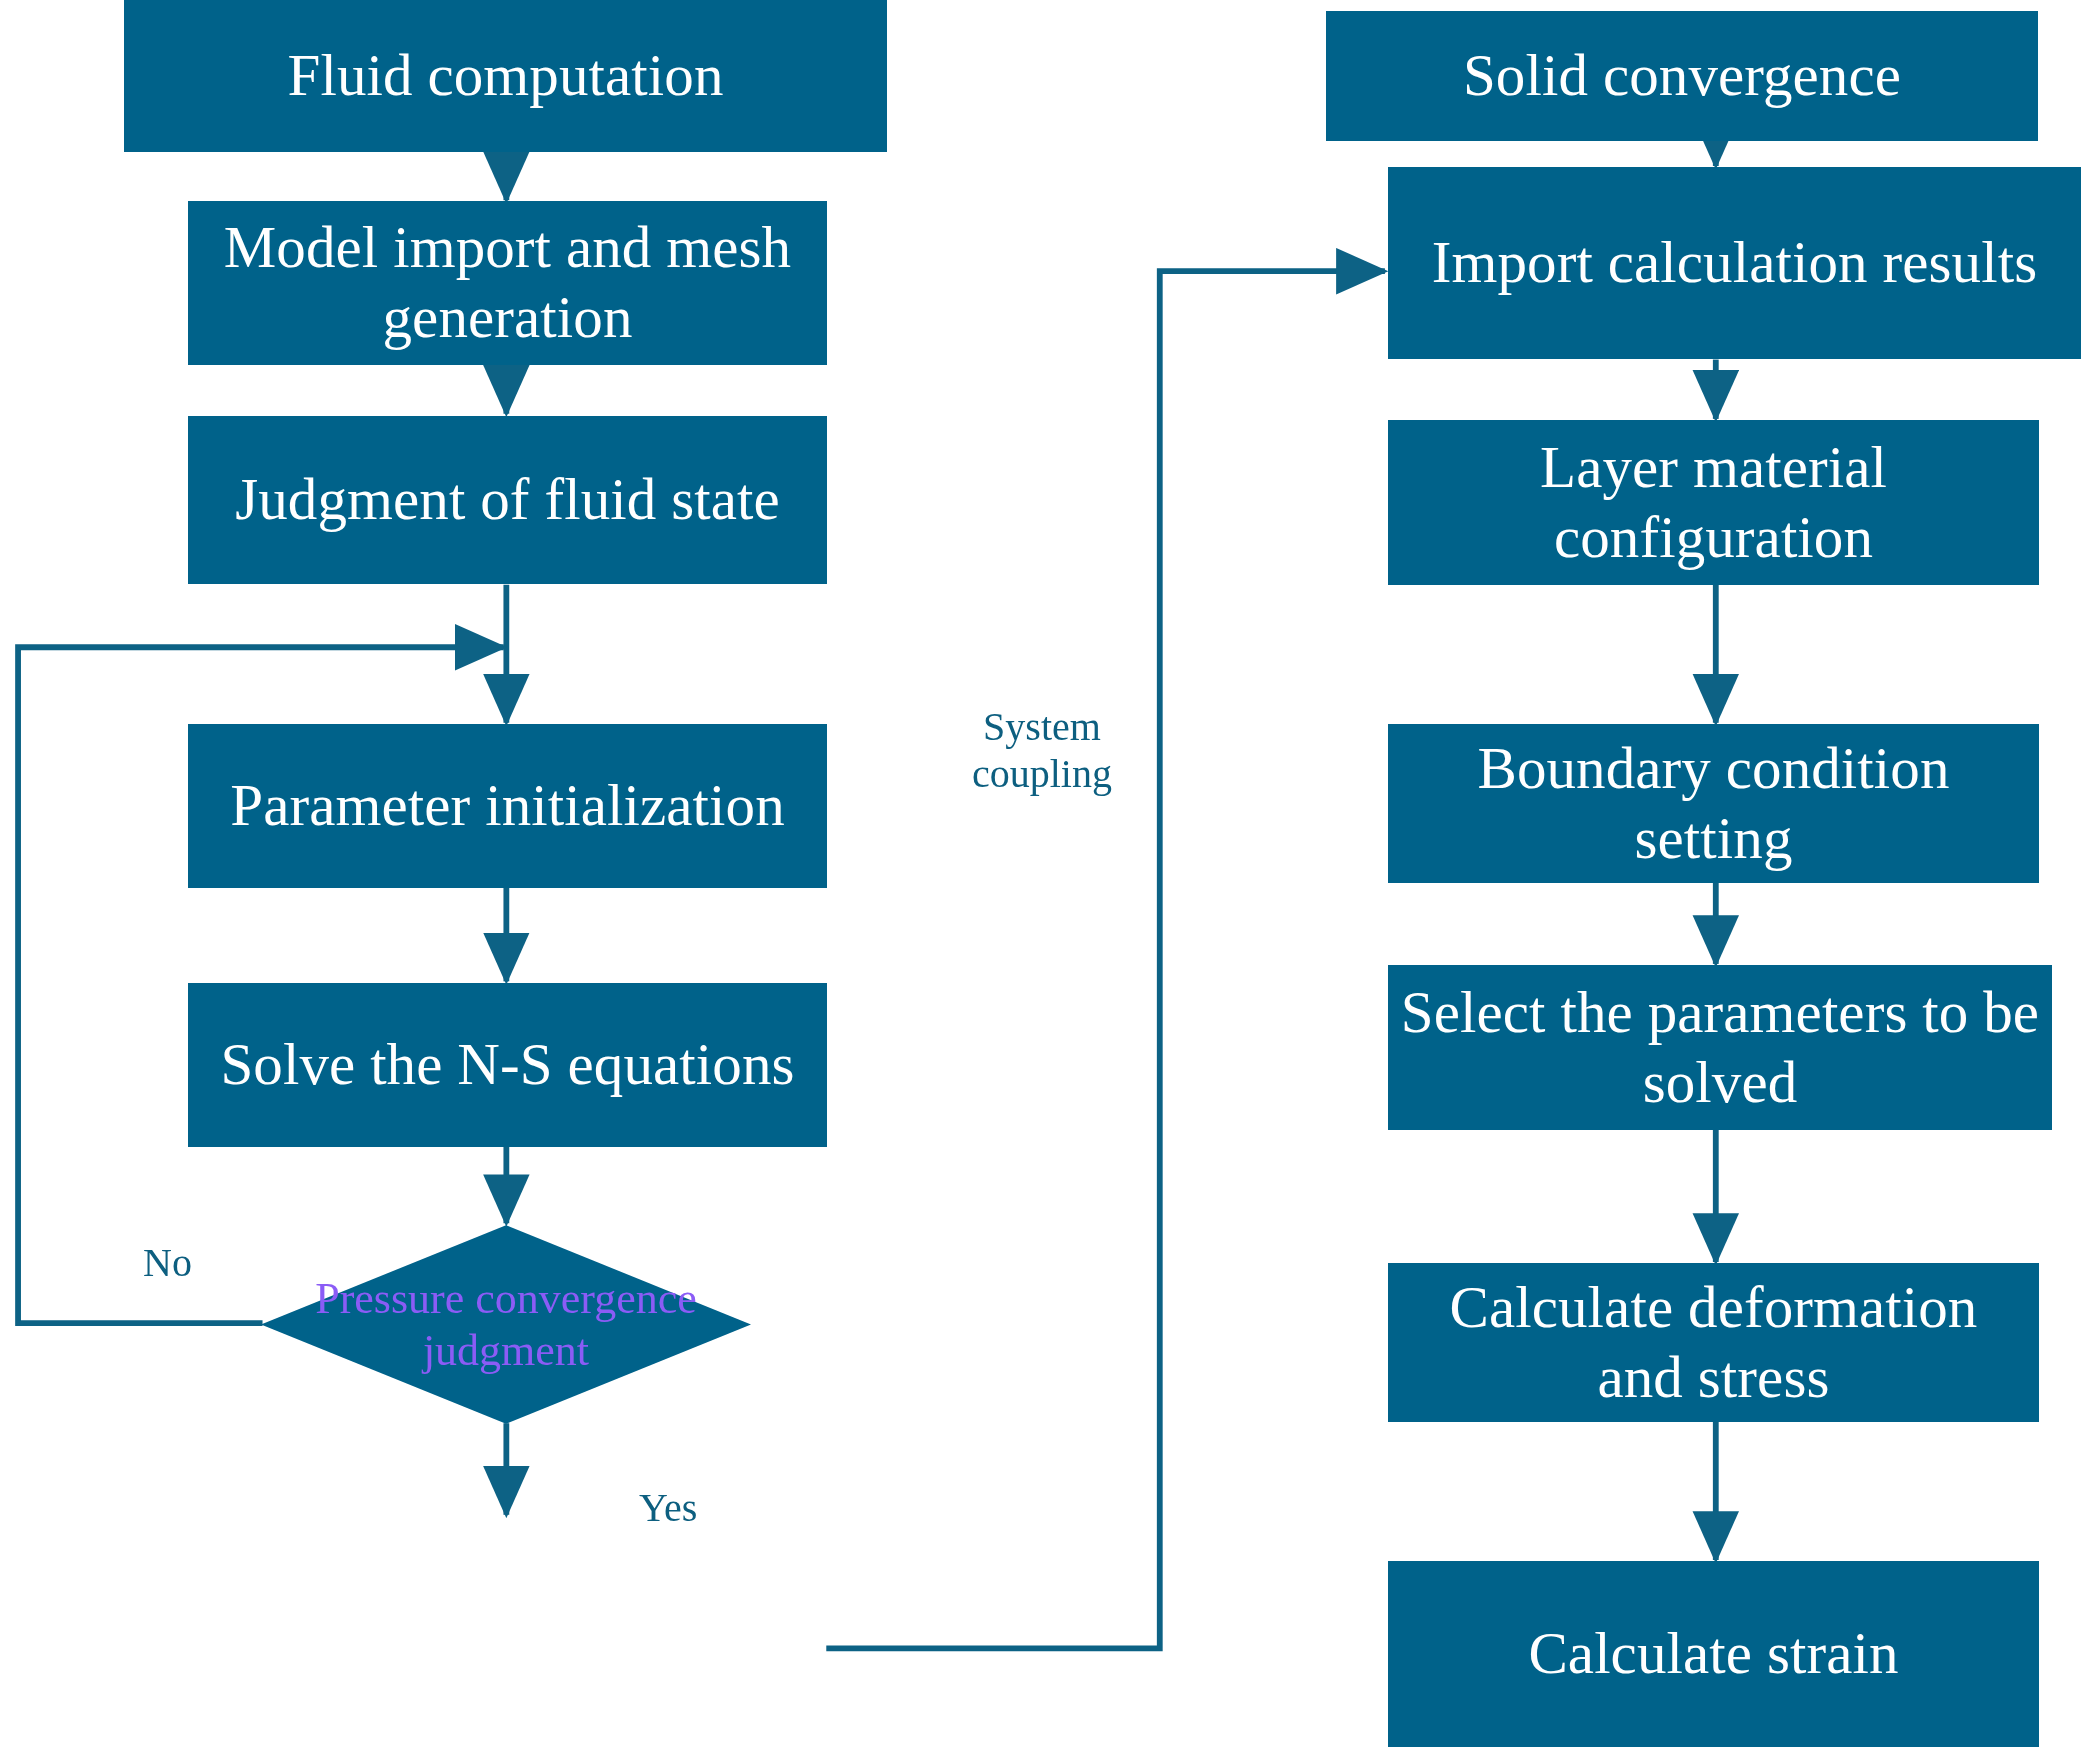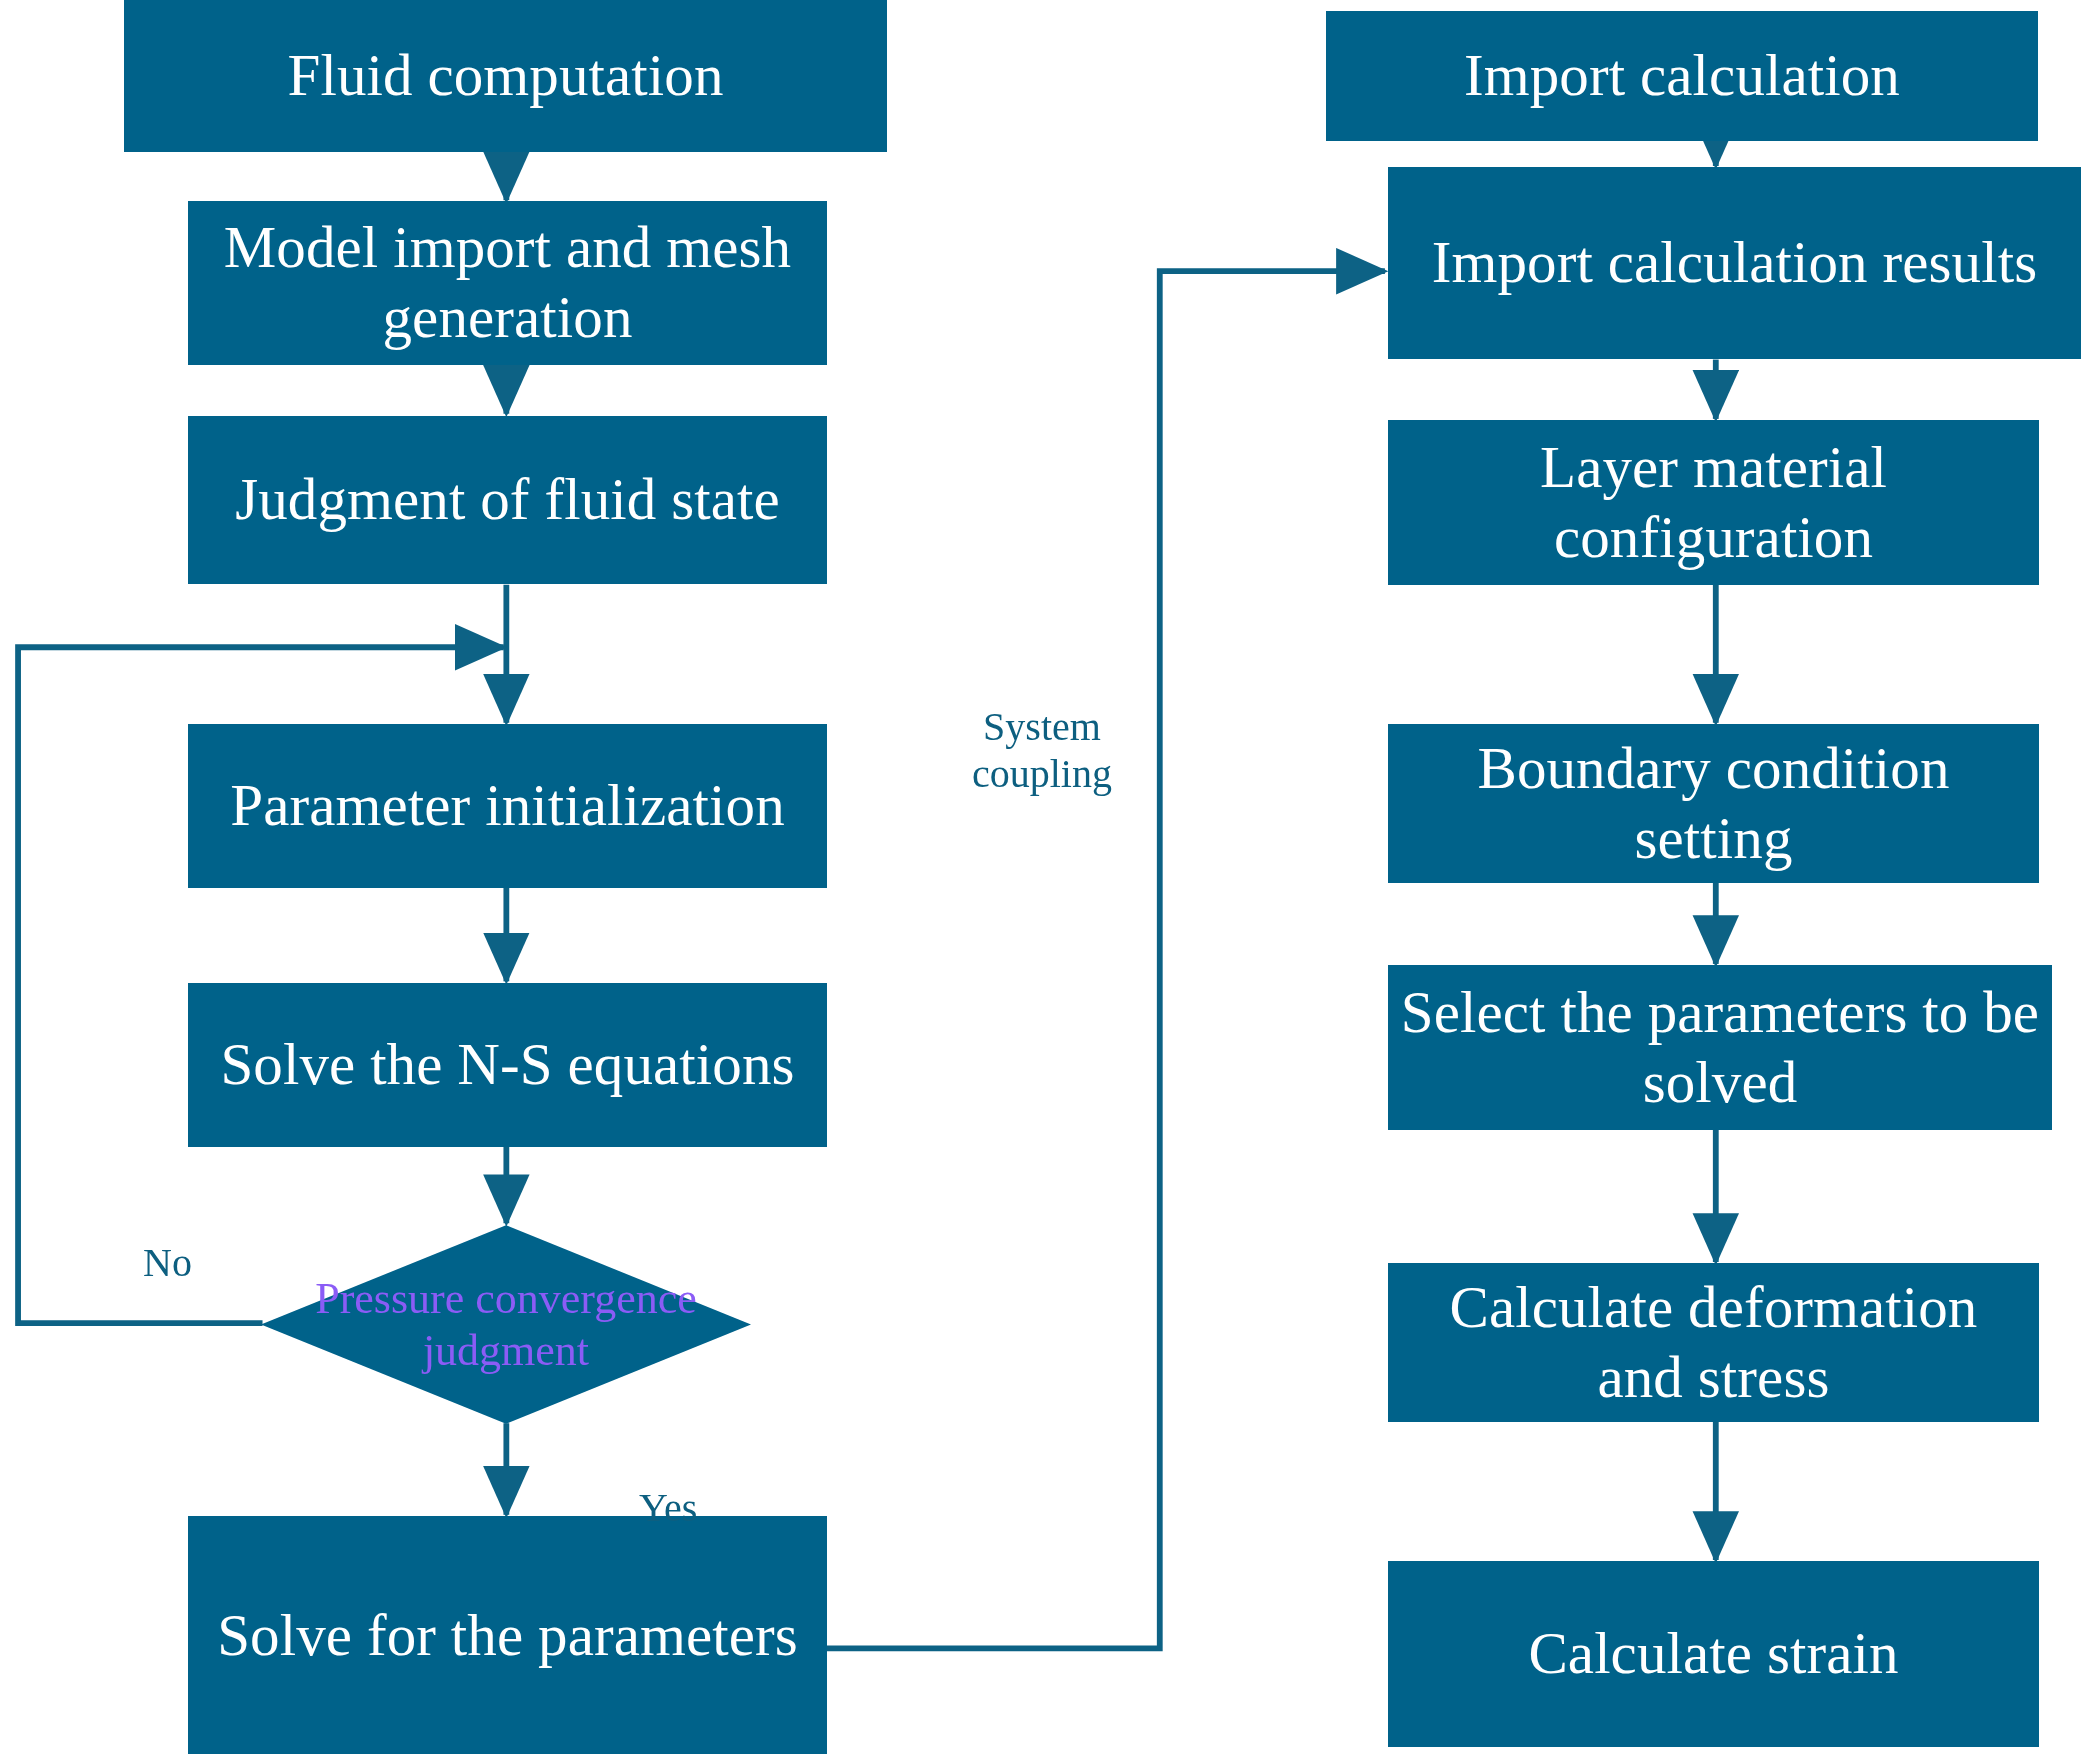--- a/index.html
+++ b/index.html
@@ -110,26 +110,23 @@
     <span>Solve the N-S equations</span>
   </div>
 
   <div class="diamond-wrap" style="left:261px; top:1225px; width:490px; height:199px;">
     <svg width="490" height="199" viewBox="0 0 760 308">
       <polygon points="380,0 760,154 380,308 0,154" fill="#00628a"></polygon>
     </svg>
     <div class="diamond-label">Pressure convergence judgment</div>
   </div>
 
-  <div class="node" style="left:188px; top:1516px; width:639px; height:239px;">
-    <span>Solve for the parameters</span>
-  </div>
 
   <div class="node" style="left:1326px; top:11px; width:712px; height:130px;">
-    <span>Import calculation</span>
+    <span>Solid convergence</span>
   </div>
 
   <div class="node" style="left:1388px; top:167px; width:693px; height:192px;">
     <span>Import calculation results</span>
   </div>
 
   <div class="node" style="left:1388px; top:420px; width:651px; height:165px;">
     <span>Layer material configuration</span>
   </div>
 

